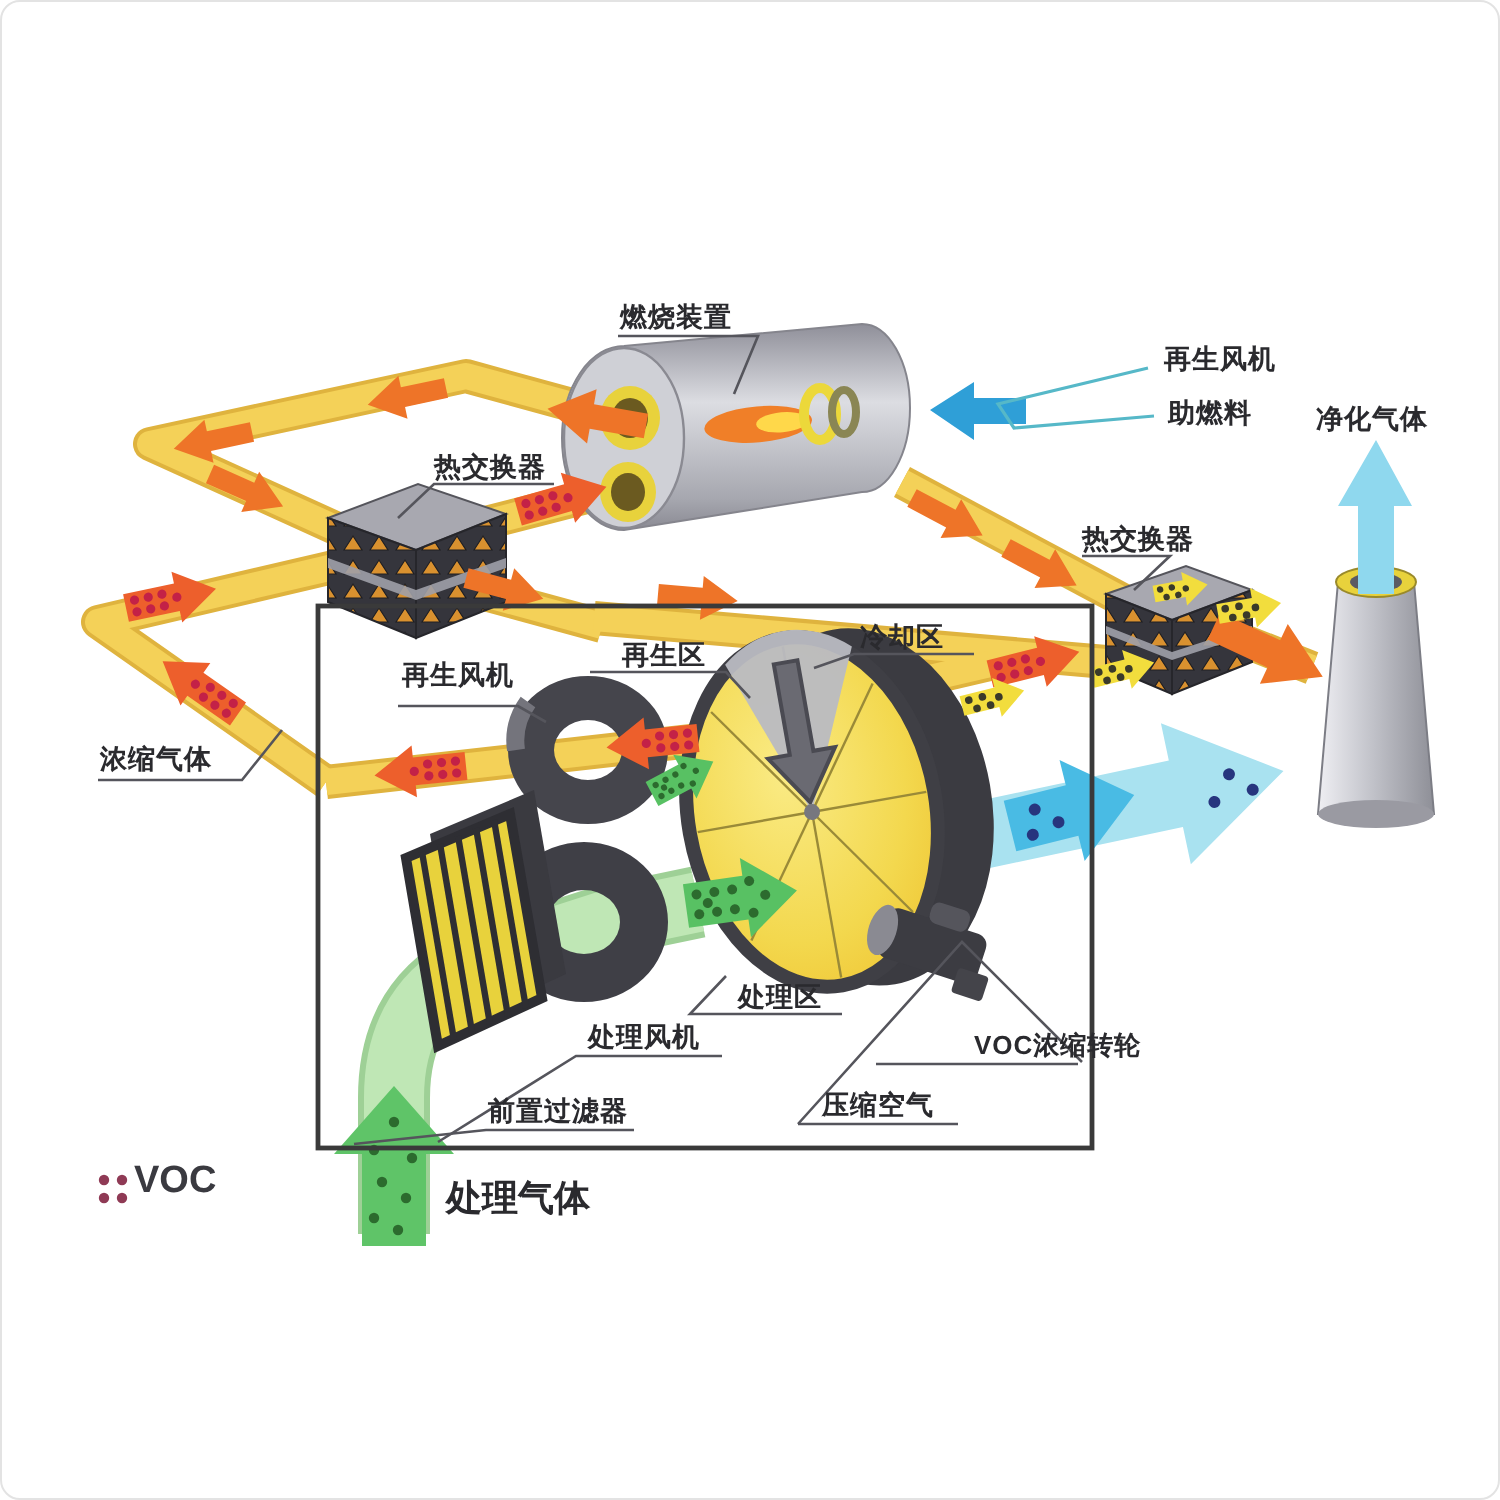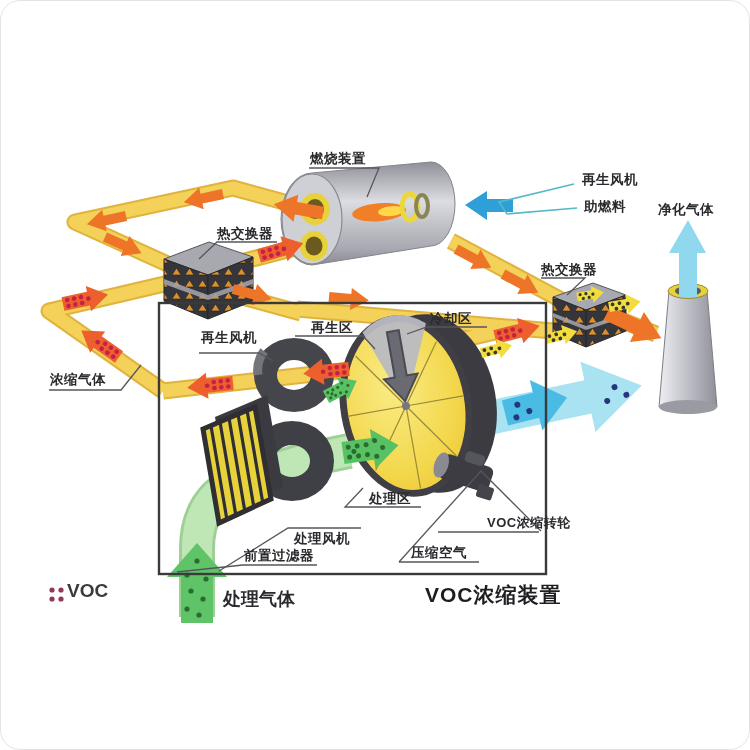--- a/index.html
+++ b/index.html
@@ -1,17 +1,17 @@
 <!DOCTYPE html>
 <html><head>
 <meta charset="utf-8">
 <style>
   html,body{margin:0;padding:0;background:#fff;}
   .stage{position:relative;width:750px;height:750px;background:#fff;overflow:hidden;
-         border:1px solid #e3e3e3;border-radius:20px;box-sizing:border-box;
+         border:1px solid #e3e3e3;border-radius:10px;box-sizing:border-box;
          font-family:"Liberation Sans","DejaVu Sans",sans-serif;}
   svg.art{position:absolute;left:0;top:0;}
   .lbl{position:absolute;font-size:13.5px;font-weight:600;color:#2a2a2e;white-space:nowrap;
        letter-spacing:0.5px;}
   .lbl.small{font-size:13px;margin-left:44px;}
   .voc-legend{position:absolute;left:66px;top:579px;font-size:19px;font-weight:600;color:#3a3a40;}
   .gas-label{position:absolute;left:222px;top:586px;font-size:18px;font-weight:600;color:#2a2a2e;}
   .main-title{position:absolute;left:424px;top:580px;font-size:21px;font-weight:700;color:#1e1e22;
        letter-spacing:1px;}
 </style>
@@ -293,19 +293,18 @@
 <div class="lbl" style="left:657px;top:200px">净化气体</div>
 <div class="lbl" style="left:216px;top:224px">热交换器</div>
 <div class="lbl" style="left:540px;top:260px">热交换器</div>
 <div class="lbl" style="left:49px;top:370px">浓缩气体</div>
 <div class="lbl" style="left:200px;top:328px">再生风机</div>
 <div class="lbl" style="left:310px;top:318px">再生区</div>
 <div class="lbl" style="left:429px;top:309px">冷却区</div>
 <div class="lbl" style="left:368px;top:489px">处理区</div>
 <div class="lbl small" style="left:442px;top:513px">VOC浓缩转轮</div>
 <div class="lbl" style="left:410px;top:543px">压缩空气</div>
-<div class="lbl" style="left:293px;top:529px">处理风机</div>
+<div class="lbl" style="left:293px;top:509px">处理风机</div>
 <div class="lbl" style="left:243px;top:546px">前置过滤器</div>
 <div class="gas-label">处理气体</div>
 <div class="voc-legend">VOC</div>
-<div class="main-title">VOC浓缩装置</div>
 
 </div>
 
 </body></html>

